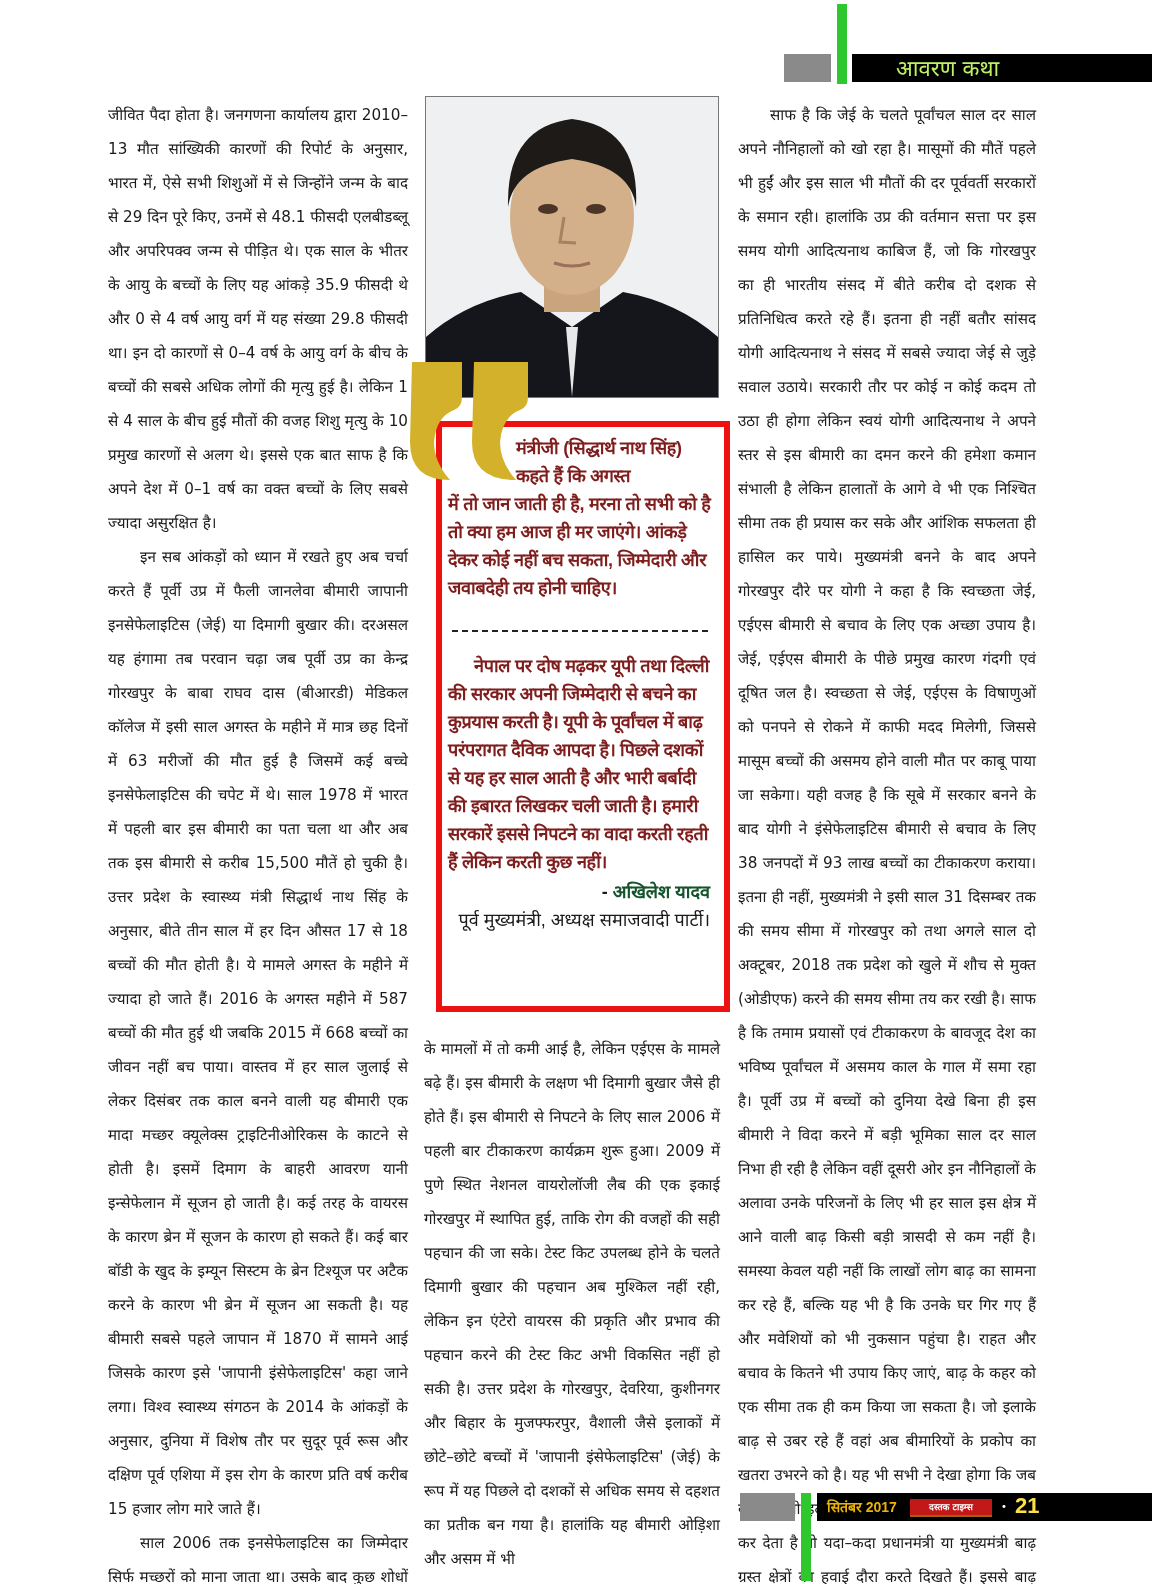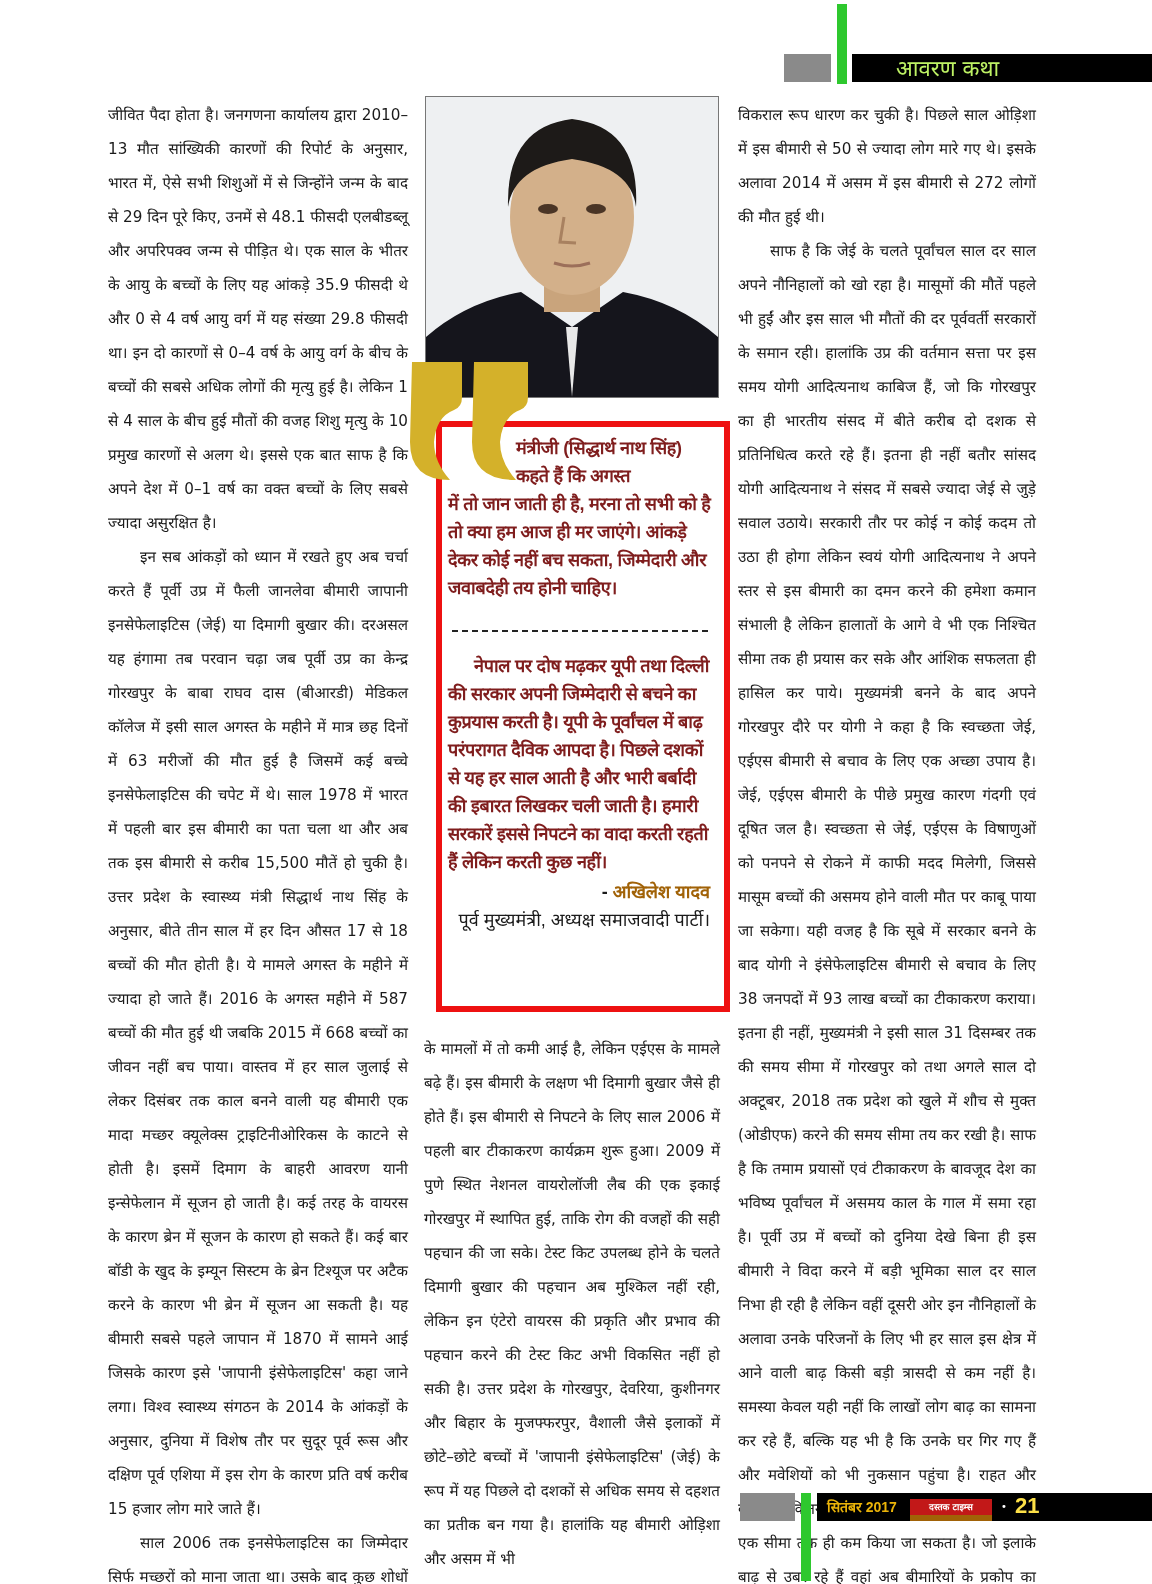--- a/index.html
+++ b/index.html
@@ -31,32 +31,32 @@
           border:6px solid #ee1111; background:#fff; }
   .qmark { position:absolute; left:410px; top:362px; width:118px; height:120px; }
   .qtext { position:absolute; font-family:"Liberation Sans","DejaVu Sans",sans-serif; font-weight:bold;
            font-size:18px; line-height:28px; color:#7f1d1d; letter-spacing:-0.3px; }
   .q1a { left:516px; top:434px; width:200px; }
   .q1b { left:448px; top:490px; width:264px; }
   .qdash { position:absolute; left:452px; top:630px; width:256px; height:0; border-top:2px dashed #222; }
   .q2 { left:448px; top:652px; width:262px; text-indent:26px; }
   .qsig { position:absolute; left:448px; top:878px; width:262px; text-align:right;
           font-family:"Liberation Sans",sans-serif; font-weight:bold; font-size:18px; line-height:28px; }
-  .qsig .name { color:#a16207; }
+  .qsig .name { color:#14532d; }
   .qrole { position:absolute; left:448px; top:906px; width:262px; text-align:right;
            font-family:"Liberation Sans",sans-serif; font-weight:normal; font-size:18px; line-height:28px; }
 
   
   .ftr-gray { position:absolute; left:740px; top:1493px; width:55px; height:28px; background:#8a8a8a; }
   .ftr-green { position:absolute; left:801px; top:1493px; width:10px; height:88px; background:#2ec82e; }
   .ftr-bar { position:absolute; left:817px; top:1493px; width:335px; height:28px; background:#000; }
   .ftr-month { position:absolute; left:10px; top:0; line-height:28px; color:#eab308; font-weight:bold;
                font-size:14px; font-family:"Liberation Sans",sans-serif; }
   .ftr-logo { position:absolute; left:93px; top:6px; width:82px; height:16px; background:#fff;
-              border-bottom:6px solid #a16207; }
+              border-bottom:2px solid #a16207; }
   .ftr-logo span { display:block; height:100%; background:linear-gradient(90deg,#c21818 0%,#c21818 100%);
                    color:#fff; font-size:9px; line-height:16px; text-align:center; font-weight:bold; }
   .ftr-dot { position:absolute; left:184px; top:0; line-height:28px; color:#fff; font-size:10px; }
   .ftr-page { position:absolute; left:198px; top:-2px; line-height:30px; color:#fde047; font-weight:bold;
               font-size:22px; font-family:"Liberation Sans",sans-serif; }
 </style>
 </head>
 <body>
 
 <div class="hdr-gray"></div>
@@ -96,21 +96,20 @@
 <div class="qdash"></div>
 <div class="qtext q2">नेपाल पर दोष मढ़कर यूपी तथा दिल्ली की सरकार अपनी जिम्मेदारी से बचने का कुप्रयास करती है। यूपी के पूर्वांचल में बाढ़ परंपरागत दैविक आपदा है। पिछले दशकों से यह हर साल आती है और भारी बर्बादी की इबारत लिखकर चली जाती है। हमारी सरकारें इससे निपटने का वादा करती रहती हैं लेकिन करती कुछ नहीं।</div>
 <div class="qsig"><span>- </span><span class="name">अखिलेश यादव</span></div>
 <div class="qrole">पूर्व मुख्यमंत्री, अध्यक्ष समाजवादी पार्टी।</div>
 
 <div class="col col2">
   <p>के मामलों में तो कमी आई है, लेकिन एईएस के मामले बढ़े हैं। इस बीमारी के लक्षण भी दिमागी बुखार जैसे ही होते हैं। इस बीमारी से निपटने के लिए साल 2006 में पहली बार टीकाकरण कार्यक्रम शुरू हुआ। 2009 में पुणे स्थित नेशनल वायरोलॉजी लैब की एक इकाई गोरखपुर में स्थापित हुई, ताकि रोग की वजहों की सही पहचान की जा सके। टेस्ट किट उपलब्ध होने के चलते दिमागी बुखार की पहचान अब मुश्किल नहीं रही, लेकिन इन एंटेरो वायरस की प्रकृति और प्रभाव की पहचान करने की टेस्ट किट अभी विकसित नहीं हो सकी है। उत्तर प्रदेश के गोरखपुर, देवरिया, कुशीनगर और बिहार के मुजफ्फरपुर, वैशाली जैसे इलाकों में छोटे–छोटे बच्चों में 'जापानी इंसेफेलाइटिस' (जेई) के रूप में यह पिछले दो दशकों से अधिक समय से दहशत का प्रतीक बन गया है। हालांकि यह बीमारी ओड़िशा और असम में भी</p>
 </div>
 
 <div class="col col3">
-  <p>विकराल रूप धारण कर चुकी है। पिछले साल ओड़िशा में इस बीमारी से 50 से ज्यादा लोग मारे गए थे। इसके अलावा 2014 में असम में इस बीमारी से 272 लोगों की मौत हुई थी।</p>
   <p class="indent">साफ है कि जेई के चलते पूर्वांचल साल दर साल अपने नौनिहालों को खो रहा है। मासूमों की मौतें पहले भी हुईं और इस साल भी मौतों की दर पूर्ववर्ती सरकारों के समान रही। हालांकि उप्र की वर्तमान सत्ता पर इस समय योगी आदित्यनाथ काबिज हैं, जो कि गोरखपुर का ही भारतीय संसद में बीते करीब दो दशक से प्रतिनिधित्व करते रहे हैं। इतना ही नहीं बतौर सांसद योगी आदित्यनाथ ने संसद में सबसे ज्यादा जेई से जुड़े सवाल उठाये। सरकारी तौर पर कोई न कोई कदम तो उठा ही होगा लेकिन स्वयं योगी आदित्यनाथ ने अपने स्तर से इस बीमारी का दमन करने की हमेशा कमान संभाली है लेकिन हालातों के आगे वे भी एक निश्चित सीमा तक ही प्रयास कर सके और आंशिक सफलता ही हासिल कर पाये। मुख्यमंत्री बनने के बाद अपने गोरखपुर दौरे पर योगी ने कहा है कि स्वच्छता जेई, एईएस बीमारी से बचाव के लिए एक अच्छा उपाय है। जेई, एईएस बीमारी के पीछे प्रमुख कारण गंदगी एवं दूषित जल है। स्वच्छता से जेई, एईएस के विषाणुओं को पनपने से रोकने में काफी मदद मिलेगी, जिससे मासूम बच्चों की असमय होने वाली मौत पर काबू पाया जा सकेगा। यही वजह है कि सूबे में सरकार बनने के बाद योगी ने इंसेफेलाइटिस बीमारी से बचाव के लिए 38 जनपदों में 93 लाख बच्चों का टीकाकरण कराया। इतना ही नहीं, मुख्यमंत्री ने इसी साल 31 दिसम्बर तक की समय सीमा में गोरखपुर को तथा अगले साल दो अक्टूबर, 2018 तक प्रदेश को खुले में शौच से मुक्त (ओडीएफ) करने की समय सीमा तय कर रखी है। साफ है कि तमाम प्रयासों एवं टीकाकरण के बावजूद देश का भविष्य पूर्वांचल में असमय काल के गाल में समा रहा है। पूर्वी उप्र में बच्चों को दुनिया देखे बिना ही इस बीमारी ने विदा करने में बड़ी भूमिका साल दर साल निभा ही रही है लेकिन वहीं दूसरी ओर इन नौनिहालों के अलावा उनके परिजनों के लिए भी हर साल इस क्षेत्र में आने वाली बाढ़ किसी बड़ी त्रासदी से कम नहीं है। समस्या केवल यही नहीं कि लाखों लोग बाढ़ का सामना कर रहे हैं, बल्कि यह भी है कि उनके घर गिर गए हैं और मवेशियों को भी नुकसान पहुंचा है। राहत और बचाव के कितने भी उपाय किए जाएं, बाढ़ के कहर को एक सीमा तक ही कम किया जा सकता है। जो इलाके बाढ़ से उबर रहे हैं वहां अब बीमारियों के प्रकोप का खतरा उभरने को है। यह भी सभी ने देखा होगा कि जब कभी किसी इलाके में बाढ़ का पानी गंभीर संकट पैदा कर देता है तो यदा–कदा प्रधानमंत्री या मुख्यमंत्री बाढ़ ग्रस्त क्षेत्रों का हवाई दौरा करते दिखते हैं। इससे बाढ़ की गंभीरता के बारे में तो पता चल जाता है,</p>
 </div>
 
 <div class="ftr-gray"></div>
 <div class="ftr-green"></div>
 <div class="ftr-bar">
   <span class="ftr-month">सितंबर 2017</span>
   <div class="ftr-logo">
       <span>दस्तक टाइम्स</span>
     </div>

